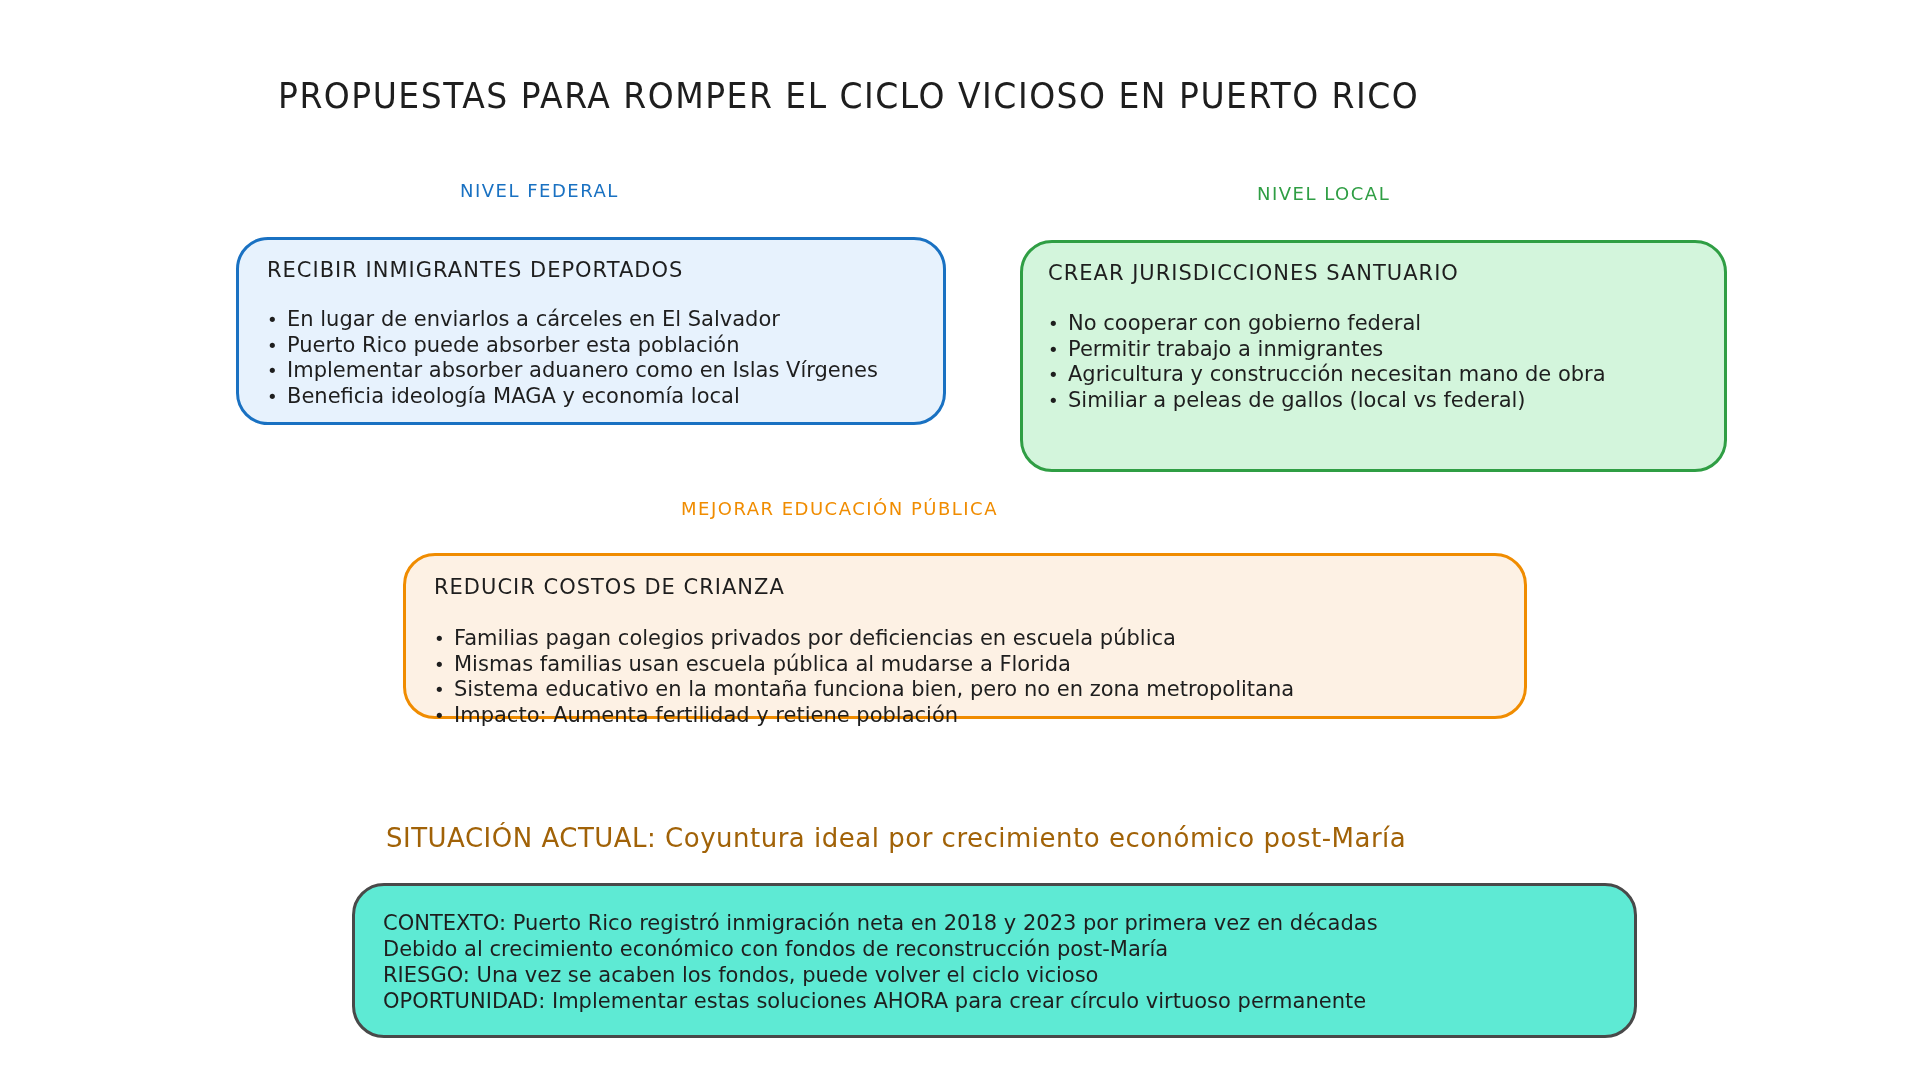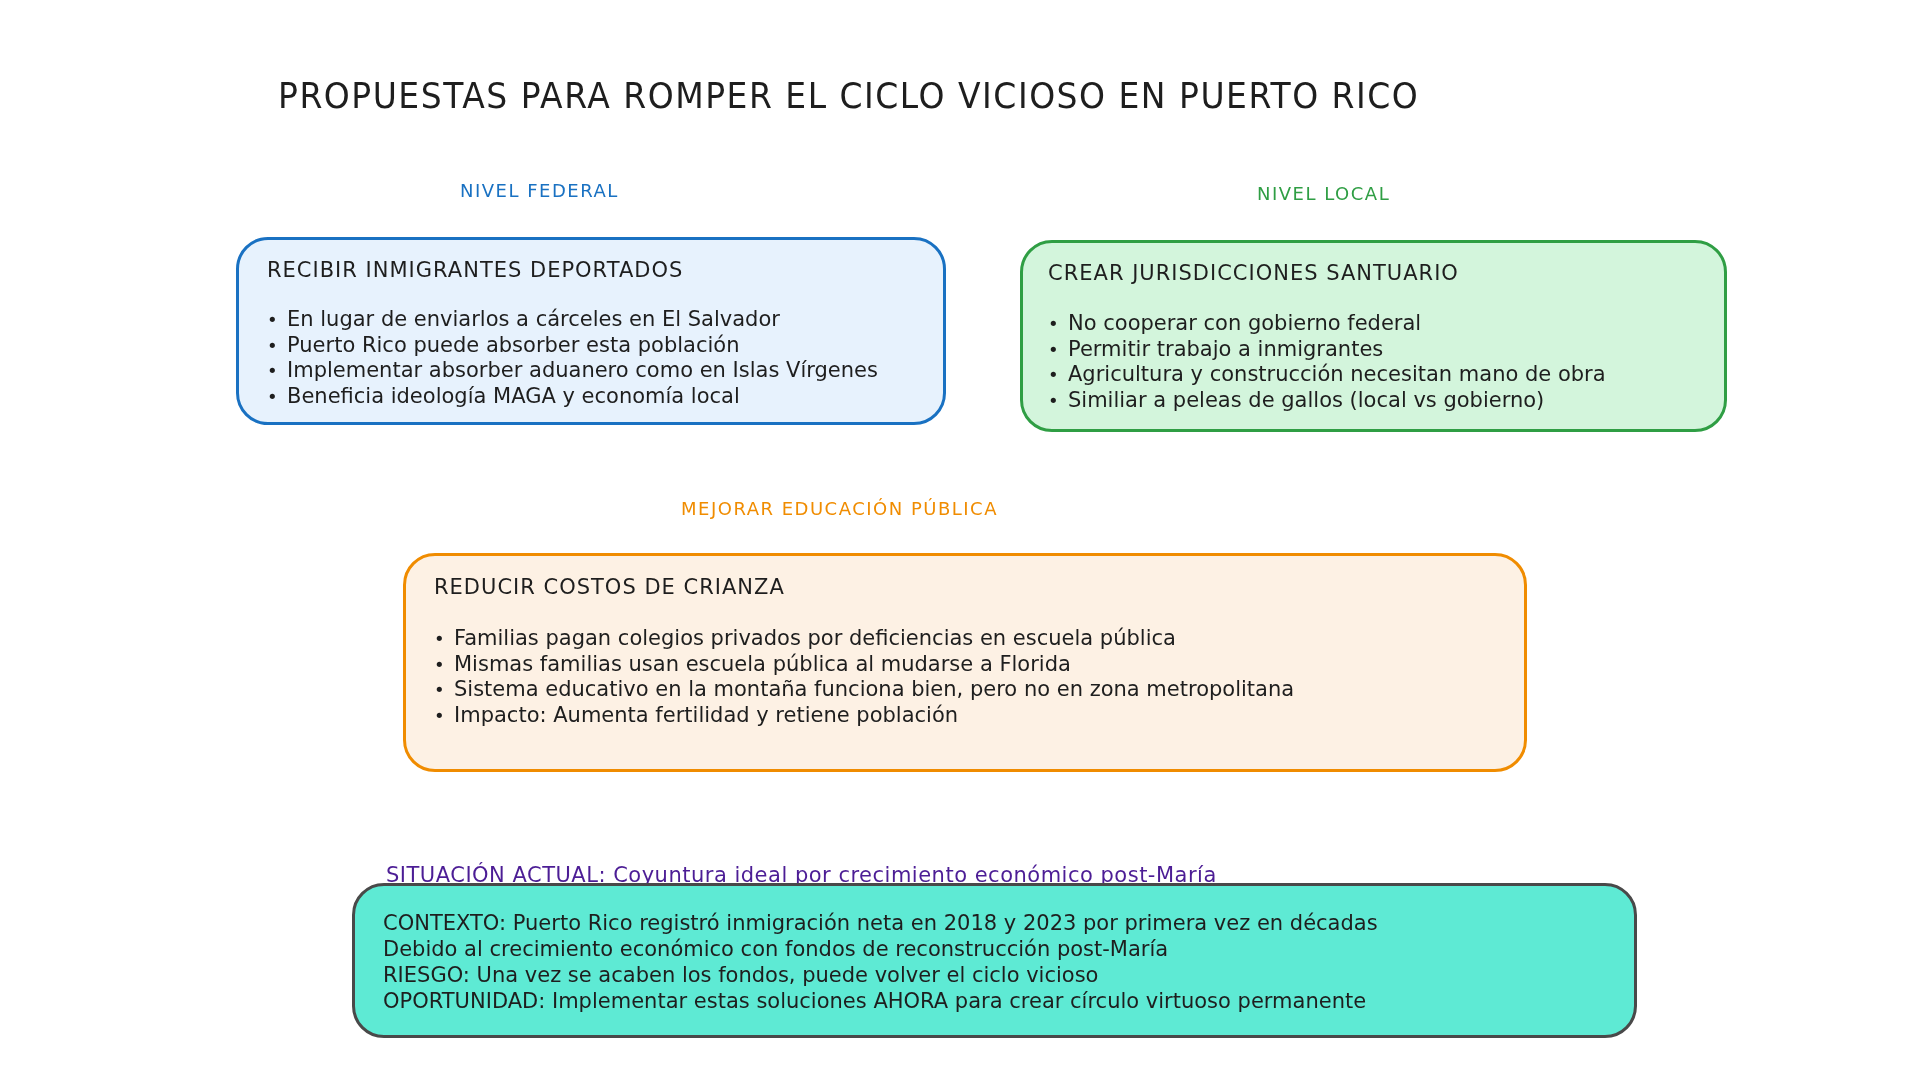--- a/index.html
+++ b/index.html
@@ -26,42 +26,42 @@
     }
     .heading {
       position: absolute;
       font-size: 18px;
       letter-spacing: 1.5px;
       white-space: nowrap;
     }
     .h-federal { left: 460px; top: 180px; color: #1971c2; }
     .h-local { left: 1257px; top: 183px; color: #2f9e44; }
     .h-edu { left: 681px; top: 498px; color: #f08c00; }
-    .h-sit { left: 386px; top: 823px; color: #4c1d95; font-size: 21px; letter-spacing: 0.5px; margin-top: 40px; }
+    .h-sit { left: 386px; top: 823px; color: #a16207; font-size: 26px; letter-spacing: 0.5px; }
 
     .box {
       position: absolute;
       box-sizing: border-box;
       border-width: 3px;
       border-style: solid;
       border-radius: 32px;
       padding: 20px 0 16px 0;
     }
     .box-federal {
       left: 236px; top: 237px; width: 710px; height: 188px;
       border-color: #1971c2;
       background: #e7f2fd;
     }
     .box-local {
-      left: 1020px; top: 240px; width: 707px; height: 192px;
+      left: 1020px; top: 240px; width: 707px; height: 232px;
       border-color: #2f9e44;
       background: #d3f5dc;
     }
     .box-edu {
-      left: 403px; top: 553px; width: 1124px; height: 219px;
+      left: 403px; top: 553px; width: 1124px; height: 166px;
       border-color: #f08c00;
       background: #fdf1e4;
     }
     .box-sit {
       left: 352px; top: 883px; width: 1285px; height: 155px;
       border-color: #494949;
       background: #5eead4;
     }
     .box-title {
       position: absolute;
@@ -119,21 +119,21 @@
   </ul>
 </div>
 
 <div class="heading h-local">NIVEL LOCAL</div>
 <div class="box box-local">
   <div class="box-title">CREAR JURISDICCIONES SANTUARIO</div>
   <ul class="bullets">
     <li>No cooperar con gobierno federal</li>
     <li>Permitir trabajo a inmigrantes</li>
     <li>Agricultura y construcción necesitan mano de obra</li>
-    <li>Similiar a peleas de gallos (local vs gobierno)</li>
+    <li>Similiar a peleas de gallos (local vs federal)</li>
   </ul>
 </div>
 
 <div class="heading h-edu">MEJORAR EDUCACIÓN PÚBLICA</div>
 <div class="box box-edu">
   <div class="box-title">REDUCIR COSTOS DE CRIANZA</div>
   <ul class="bullets">
     <li>Familias pagan colegios privados por deficiencias en escuela pública</li>
     <li>Mismas familias usan escuela pública al mudarse a Florida</li>
     <li>Sistema educativo en la montaña funciona bien, pero no en zona metropolitana</li>

